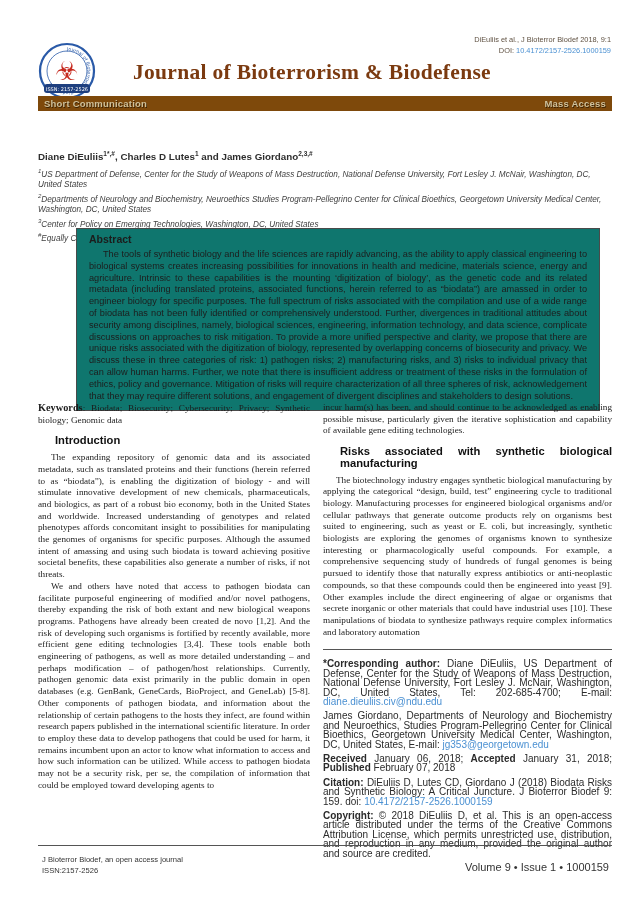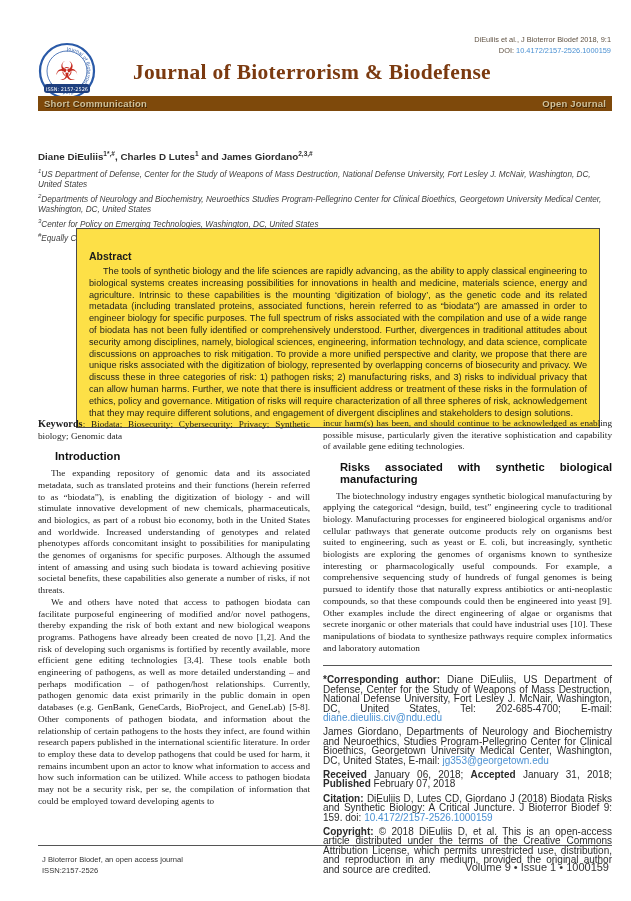--- a/index.html
+++ b/index.html
@@ -22,27 +22,27 @@
   .authors{position:absolute;left:38px;top:150px;font-family:"Liberation Sans",sans-serif;
         font-size:9.8px;font-weight:bold;color:#2e2e2e;}
   .authors sup{font-size:6.5px;}
   .affils{position:absolute;left:38px;top:166px;width:574px;font-family:"Liberation Sans",sans-serif;
         font-style:italic;font-size:8.2px;line-height:10.6px;color:#3f3f3f;}
   .affils .row{margin:0;}
   .affils sup{font-size:6px;}
   .equal-note{margin-top:9px;}
   
   .abstract-box{position:absolute;left:76px;top:228px;width:524px;box-sizing:border-box;
-        border:1px solid #4a4a4a;background:#fde047;padding:21px 12px 8px 12px;
+        border:1px solid #4a4a4a;background:#0f766e;padding:4px 12px 8px 12px;
         font-family:"Liberation Sans",sans-serif;}
   .abstract-box h3{margin:0;font-size:10.5px;color:#1c1c1c;}
   .abstract-box p{margin:4px 0 0 0;font-size:9.2px;line-height:11.8px;text-align:justify;
         text-indent:14px;color:#1d1d1d;}
   
-  .columns{position:absolute;left:38px;top:418px;width:574px;display:flex;gap:13px;}
+  .columns{position:absolute;left:38px;top:402px;width:574px;display:flex;gap:13px;}
   .col{text-align:justify;font-size:9.2px;line-height:11.7px;color:#1c1c1c;}
   .col.left{width:272px;}
   .col.right{width:289px;}
   .col p{margin:0;}
   .col p.indent{text-indent:13px;}
   .col h3{font-family:Liberation Sans, sans-serif;font-size:11.2px;margin:9px 0 5px 17px;color:#111;}
   .keywords{margin:0 0 7px 0 !important;}
   .keywords b{font-size:10.3px;}
   
   .footnotes{margin-top:11px;border-top:1px solid #555;padding-top:9px;
@@ -83,21 +83,21 @@
 
   <div class="cite-block">
     <div>DiEuliis et al., J Bioterror Biodef 2018, 9:1</div>
     <div>
       <span>DOI: </span><span class="link">10.4172/2157-2526.1000159</span>
     </div>
   </div>
 
   <div class="bar">
     <span>Short Communication</span>
-    <span>Open Journal</span>
+    <span>Mass Access</span>
   </div>
 
 
   <div class="authors">
     <span><span>Diane DiEuliis</span><sup>1*,#</sup><span>, </span></span><span><span>Charles D Lutes</span><sup>1</sup><span> and </span></span><span><span>James Giordano</span><sup>2,3,#</sup></span>
   </div>
 
   <div class="affils">
     <div class="row"><sup>1</sup><span>US Department of Defense, Center for the Study of Weapons of Mass Destruction, National Defense University, Fort Lesley J. McNair, Washington, DC, United States</span></div>
     <div class="row"><sup>2</sup><span>Departments of Neurology and Biochemistry, Neuroethics Studies Program-Pellegrino Center for Clinical Bioethics, Georgetown University Medical Center, Washington, DC, United States</span></div>

